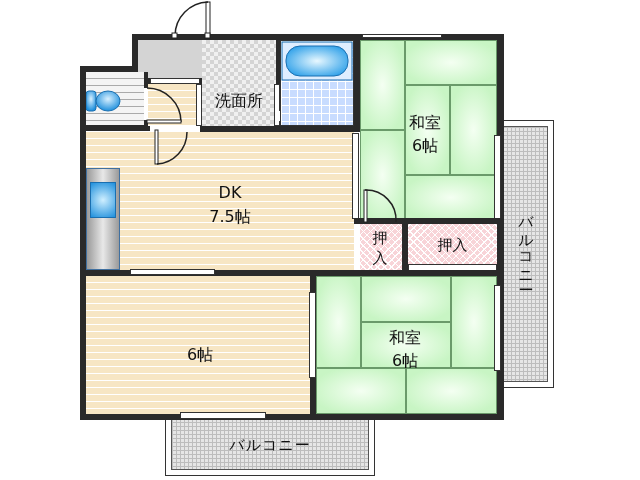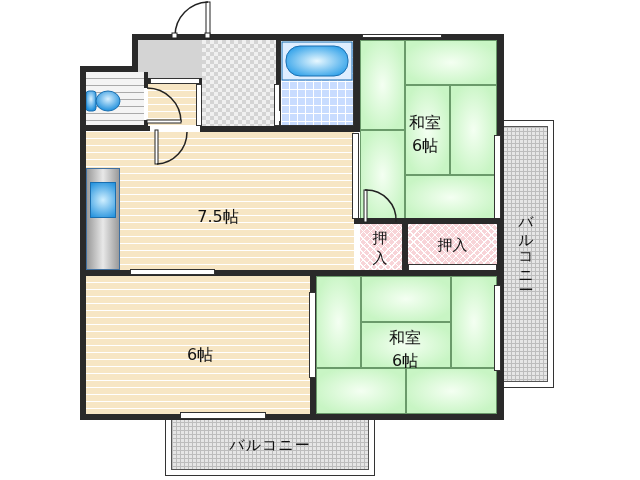--- a/index.html
+++ b/index.html
@@ -73,20 +73,21 @@
   <div class="wall" style="left:144px;top:72px;width:4px;height:16px;"></div>
   <div class="wall" style="left:144px;top:120px;width:4px;height:8px;"></div>
   <svg class="abs" style="left:144px;top:86px;" width="40" height="40">
     <path d="M 3 2 A 34 34 0 0 1 37 36" fill="none" stroke="#222" stroke-width="1.5"></path>
     <rect x="3" y="34" width="34" height="3" fill="#fff" stroke="#222"></rect>
   </svg>
   <div class="abs" style="left:150px;top:78px;width:50px;height:6px;background:#fff;border:1px solid #333;"></div>
   <div class="abs" style="left:196px;top:84px;width:6px;height:42px;background:#fff;border:1px solid #333;"></div>
 
   <div class="abs checker" style="left:202px;top:40px;width:74px;height:86px;"></div>
+  <div class="label" style="left:200px;top:90px;width:78px;">洗面所</div>
   <div class="abs" style="left:274px;top:84px;width:6px;height:42px;background:#fff;border:1px solid #333;"></div>
   <svg class="abs" style="left:279px;top:108px;" width="10" height="16">
       <path d="M 0 2 L 7 8 L 0 14" fill="#fff" stroke="#333"></path>
     </svg>
   <div class="wall" style="left:276px;top:40px;width:4px;height:44px;"></div>
 
   <div class="abs" style="left:280px;top:40px;width:74px;height:86px;background-color:#c8dcff;background-image:linear-gradient(#fff 1px,transparent 1px),linear-gradient(90deg,#fff 1px,transparent 1px);background-size:8px 8px;border:1px solid #333;"></div>
   <svg class="abs" style="left:281px;top:41px;" width="72" height="40">
     <defs>
         <radialGradient id="bg" cx="50%" cy="50%" r="60%">
@@ -96,21 +97,22 @@
       </defs>
     <rect x="1" y="1" width="70" height="38" fill="#dfeeff" stroke="#1a6fb0"></rect>
     <rect x="5" y="5" width="62" height="30" rx="14" fill="url(#bg)" stroke="#1a6fb0"></rect>
   </svg>
   <div class="wall" style="left:200px;top:126px;width:158px;height:6px;"></div>
   <div class="wall" style="left:354px;top:34px;width:6px;height:98px;"></div>
 
   <div class="abs flooring" style="left:86px;top:132px;width:268px;height:138px;"></div>
   <div class="abs" style="left:86px;top:168px;width:34px;height:102px;background:linear-gradient(90deg,#9a9a9a,#e8e8e8,#9a9a9a);border:1.5px solid #4070a0;"></div>
   <div class="abs" style="left:90px;top:182px;width:26px;height:36px;background:radial-gradient(circle,#cfefff,#1e8fdc);border:1.5px solid #1a6fb0;"></div>
-  <div class="label" style="left:168px;top:206px;width:100px;text-align:center;">7.5帖</div>
+  <div class="label" style="left:180px;top:182px;width:100px;">DK</div>
+  <div class="label" style="left:180px;top:206px;width:100px;text-align:center;">7.5帖</div>
   <svg class="abs" style="left:152px;top:128px;" width="40" height="40">
     <rect x="3" y="2" width="3" height="34" fill="#fff" stroke="#222"></rect>
     <path d="M 5 36 A 32 32 0 0 0 35 4" fill="none" stroke="#222" stroke-width="1.5"></path>
   </svg>
   <div class="wall" style="left:80px;top:270px;width:280px;height:6px;"></div>
   <div class="window" style="left:130px;top:269px;width:85px;height:6px;"></div>
 
   <div class="abs flooring" style="left:86px;top:276px;width:224px;height:138px;"></div>
   <div class="label" style="left:150px;top:344px;width:100px;">6帖</div>
   <div class="window" style="left:180px;top:412px;width:86px;height:7px;"></div>

